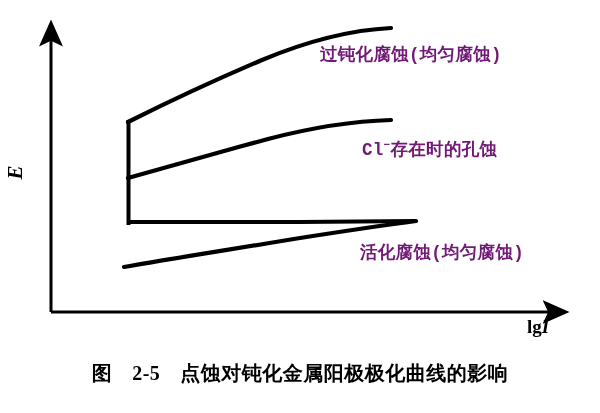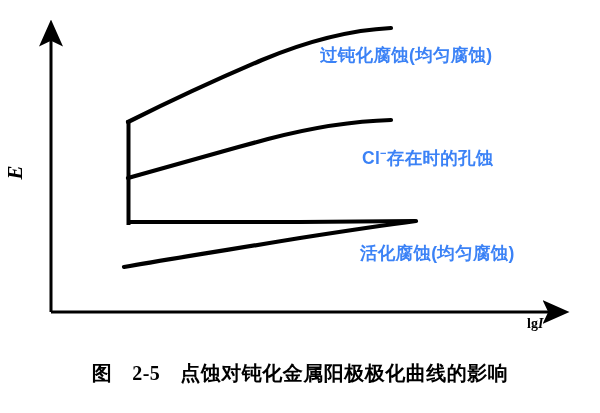--- a/index.html
+++ b/index.html
@@ -38,43 +38,43 @@
     left: 8px;
     top: 160px;
     font-size: 21px;
     transform: rotate(-90deg);
     transform-origin: center center;
     letter-spacing: 0;
   }
   #x-axis-label {
     left: 527px;
     top: 316px;
-    font-size: 14px;
+    font-size: 19px;
     font-style: normal;
   }
   #x-axis-label .ital {
     font-style: italic;
   }
   .curve-label {
     position: absolute;
-    font-family: Liberation Sans, sans-serif;
+    font-family: Liberation Mono, monospace;
     font-weight: 700;
     font-size: 17.5px;
     line-height: 1;
-    color: #3b82f6;
+    color: #701a75;
     white-space: nowrap;
     letter-spacing: 0.3px;
   }
   #label-transpassive {
     left: 320px;
     top: 47px;
   }
   #label-pitting {
     left: 362px;
-    top: 150px;
+    top: 142px;
   }
   #label-pitting sup {
     font-size: 11px;
     vertical-align: super;
     line-height: 0;
   }
   #label-active {
     left: 360px;
     top: 239px;
     margin-top: 6px;

